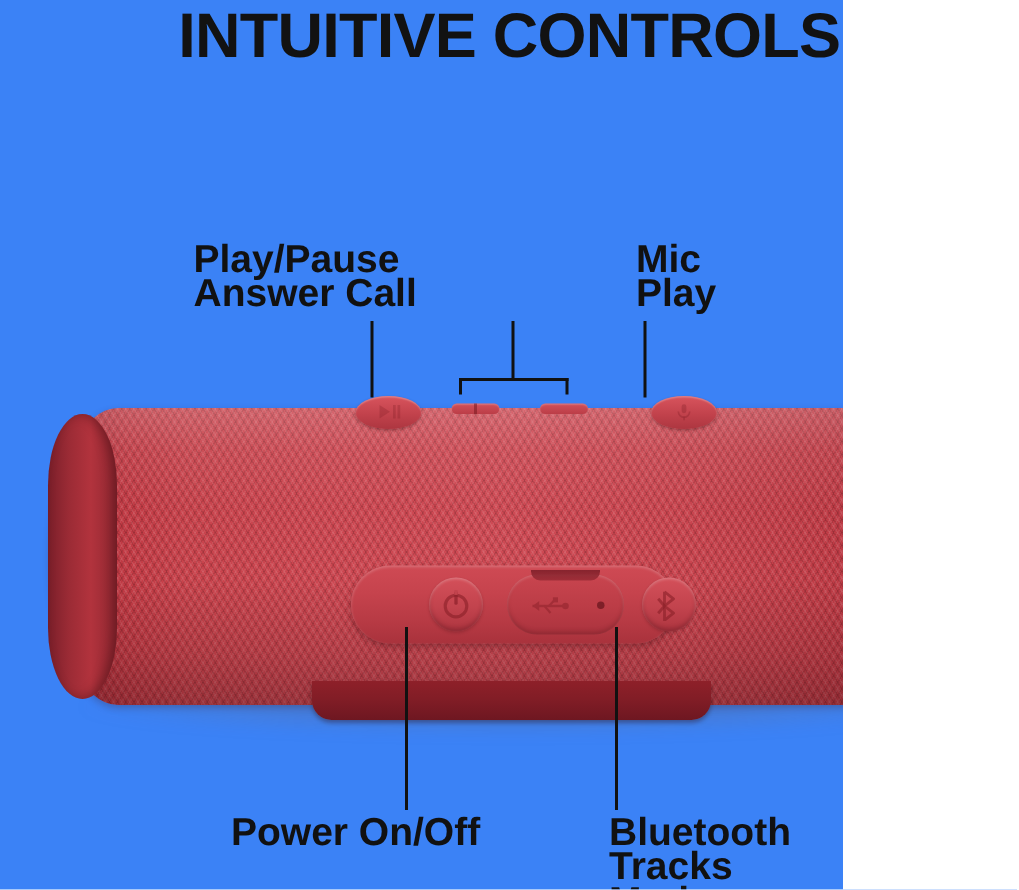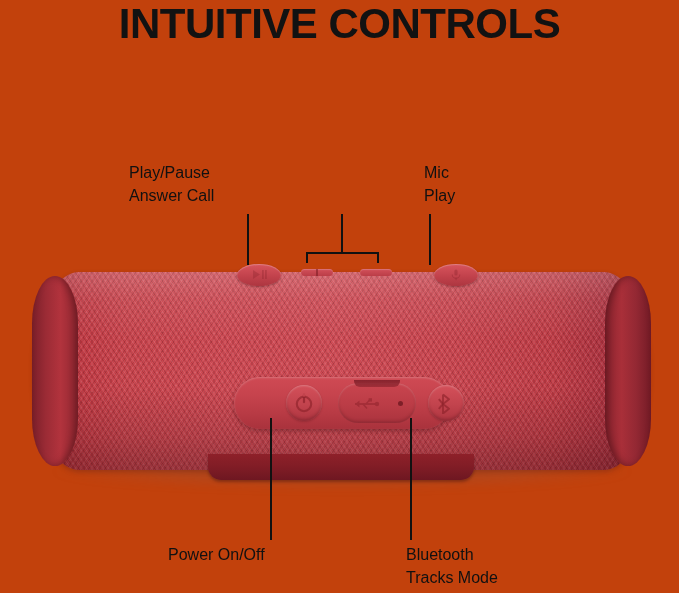--- a/index.html
+++ b/index.html
@@ -7,23 +7,23 @@
     margin: 0;
     padding: 0;
     background: #ffffff;
   }
   body {
     font-family: "Liberation Sans", sans-serif;
     -webkit-font-smoothing: antialiased;
   }
   #stage {
     position: relative;
-    width: 679px;
+    width: 562px;
     height: 593px;
-    background: #c2410c;
+    background: #3b82f6;
     overflow: hidden;
   }
 
   
   #title {
     position: absolute;
     left: 0;
     top: 2px;
     width: 679px;
     text-align: center;
@@ -31,30 +31,30 @@
     line-height: 44px;
     font-weight: 700;
     letter-spacing: -0.5px;
     color: #121212;
     white-space: nowrap;
   }
 
   
   .label {
     position: absolute;
-    font-size: 16px;
+    font-size: 26px;
     line-height: 23px;
-    font-weight: 400;
+    font-weight: 700;
     color: #111111;
     white-space: pre-line;
   }
   #label-play   { left: 129px; top: 161px; }
   #label-volume { left: 285px; top: 161px; }
   #label-mic    { left: 424px; top: 161px; }
-  #label-power  { left: 168px; top: 543px; }
+  #label-power  { left: 154px; top: 543px; }
   #label-bt     { left: 406px; top: 543px; }
 
   
   .leader {
     position: absolute;
     background: #111111;
   }
   .leader-v { width: 2.4px; }
   .leader-h { height: 2.4px; }
 

